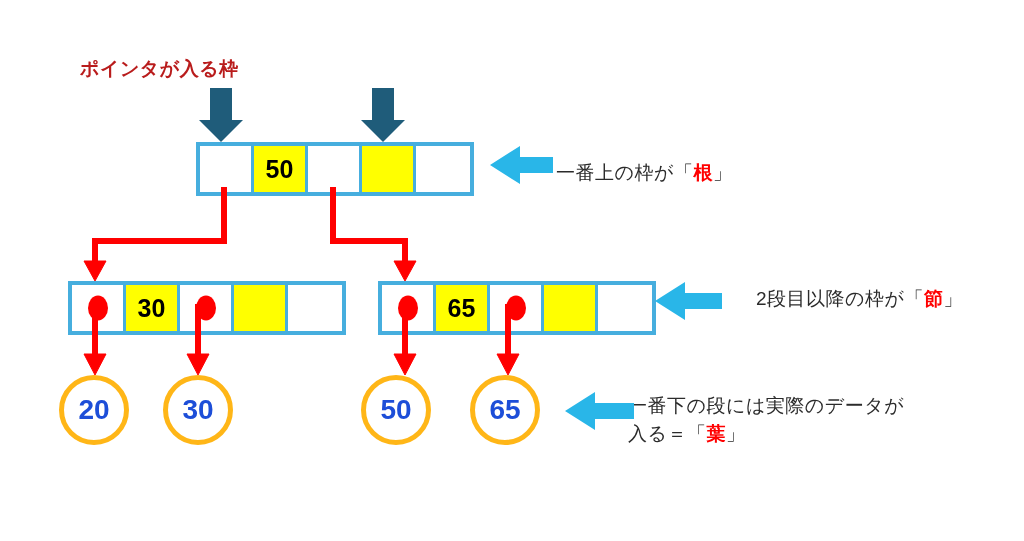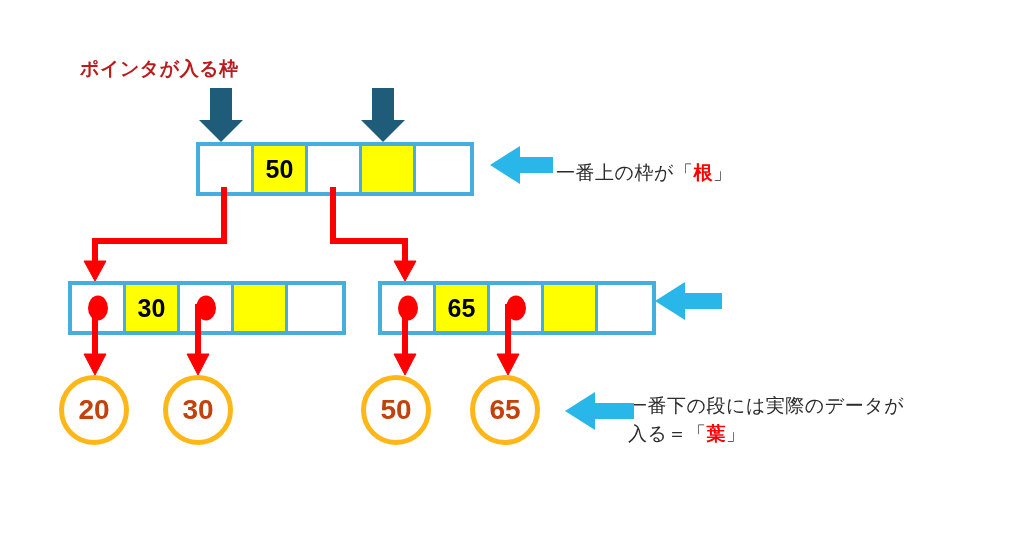--- a/index.html
+++ b/index.html
@@ -84,21 +84,21 @@
     height: 70px;
     border: 5px solid #ffb617;
     border-radius: 50%;
     background: #ffffff;
     box-sizing: border-box;
     display: flex;
     align-items: center;
     justify-content: center;
     font-size: 28px;
     font-weight: bold;
-    color: #c2410c;
+    color: #1d4ed8;
   }
 
   
   #overlay {
     position: absolute;
     left: 0;
     top: 0;
     width: 1024px;
     height: 541px;
     pointer-events: none;
@@ -180,20 +180,23 @@
       <span>50</span>
     </div>
   <div class="leaf" style="left:470px; top:375px;">
       <span>65</span>
     </div>
 
   <div class="side-note" style="left:556px; top:149px;margin-top:10px;">
     <span>一番上の枠が「</span><span class="hl">根</span><span>」</span>
   </div>
 
+  <div class="side-note" style="left:756px; top:285px;">
+    <span>2段目以降の枠が「</span><span class="hl">節</span><span>」</span>
+  </div>
 
   <div class="side-note" style="left:628px; top:392px;">
     <span>一番下の段には実際のデータが</span><br>
     <span>入る＝「</span><span class="hl">葉</span><span>」</span>
   </div>
 
   <svg id="overlay" viewBox="0 0 1024 541">
 
     <g fill="#1f5c7a">
       <polygon points="210,88 232,88 232,120 243,120 221,142 199,120 210,120"></polygon>

